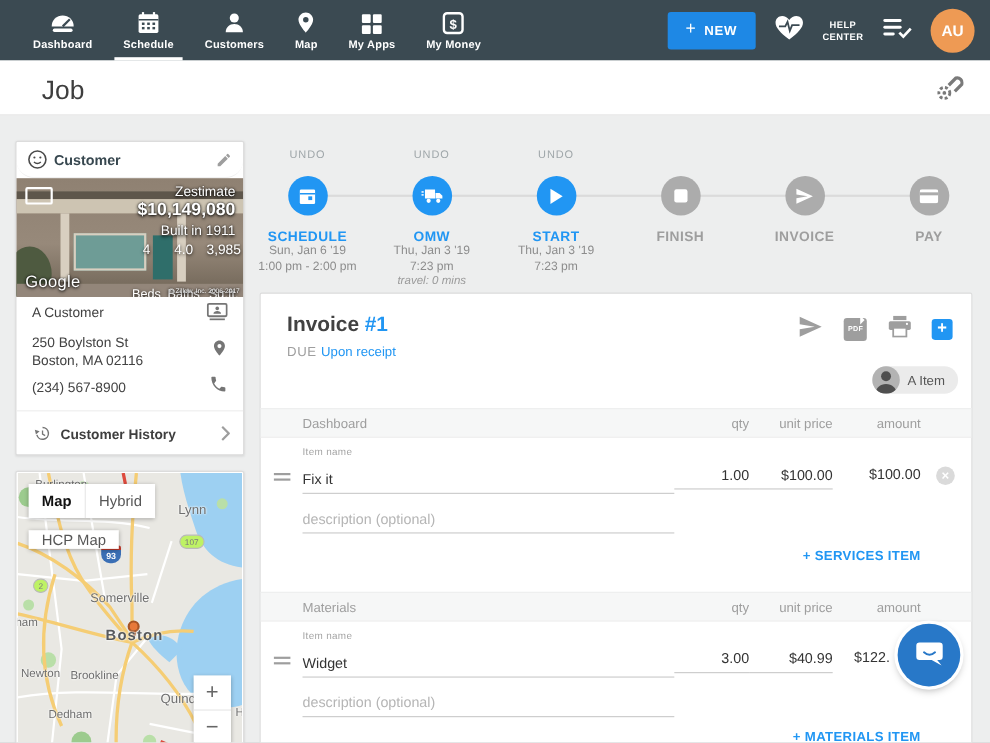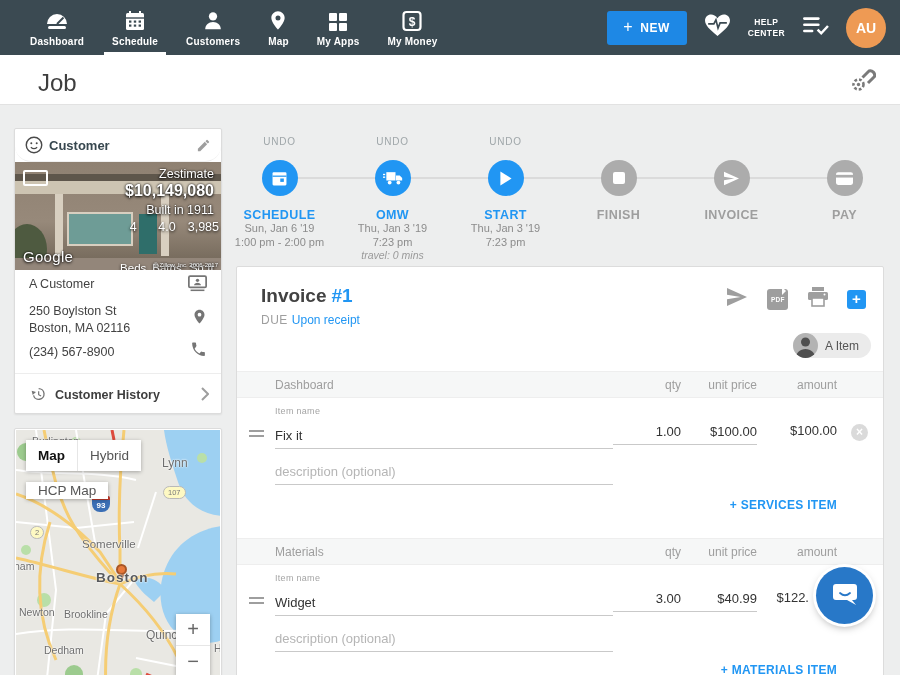--- a/index.html
+++ b/index.html
@@ -58,21 +58,21 @@
   .hist-row { position:absolute; left:0; right:0; top:245px; height:40px; cursor:pointer; }
   .hist-icon { position:absolute; left:15px; top:12px; }
   .hist-label { position:absolute; left:40px; top:14px; font-size:12.5px; font-weight:bold; color:#3E3E3E; }
   .hist-chev { position:absolute; right:12px; top:13px; }
 
   
   .map-card { position:absolute; left:14px; top:428px; width:208px; height:260px; }
   .map-wrap { position:absolute; inset:1px; overflow:hidden; }
   .map-label { position:absolute; color:#6E6E6E; font-size:10.5px; text-shadow:0 0 2px #fff,0 0 2px #fff; white-space:nowrap; }
   .map-label.big { font-size:13.5px; font-weight:bold; color:#57595C; letter-spacing:1px; }
-  .badge { position:absolute; background:#fef9c3; border:1px solid #B9B9B9; border-radius:8px; color:#7A7A7A; font-size:7.5px; padding:1px 4px; }
+  .badge { position:absolute; background:#bef264; border:1px solid #B9B9B9; border-radius:8px; color:#7A7A7A; font-size:7.5px; padding:1px 4px; }
   .i93 { position:absolute; width:18px; height:16px; border-radius:2px 2px 8px 8px; background:linear-gradient(#C0392B 0 4px,#3B6FB5 4px); color:#fff; font-size:8px; font-weight:bold; text-align:center; line-height:19px; }
   .map-pin { position:absolute; width:11px; height:11px; background:#E8793A; border:2px solid #A85525; border-radius:50%; }
   .map-pin::after { content:""; position:absolute; left:2px; top:9px; border-left:2.5px solid transparent; border-right:2.5px solid transparent; border-top:6px solid #A85525; }
   .map-btns { position:absolute; left:10px; top:10px; display:flex; background:#fff; box-shadow:0 1px 4px rgba(0,0,0,.3); cursor:pointer; }
   .map-btn { padding:8px 12px; font-size:13.5px; color:#565656; }
   .map-btn.sel { font-weight:bold; color:#111; }
   .map-btn + .map-btn { border-left:1px solid #E6E6E6; }
   .hcp-btn { position:absolute; left:10px; top:52px; background:#fff; box-shadow:0 1px 4px rgba(0,0,0,.3); padding:1px 12px; font-size:13.5px; color:#565656; cursor:pointer; }
   .zoom-ctl { position:absolute; right:10px; top:184px; width:34px; background:#fff; box-shadow:0 1px 4px rgba(0,0,0,.3); }
   .zoom-btn { height:31px; display:flex; align-items:center; justify-content:center; font-size:20px; color:#666; cursor:pointer; }

